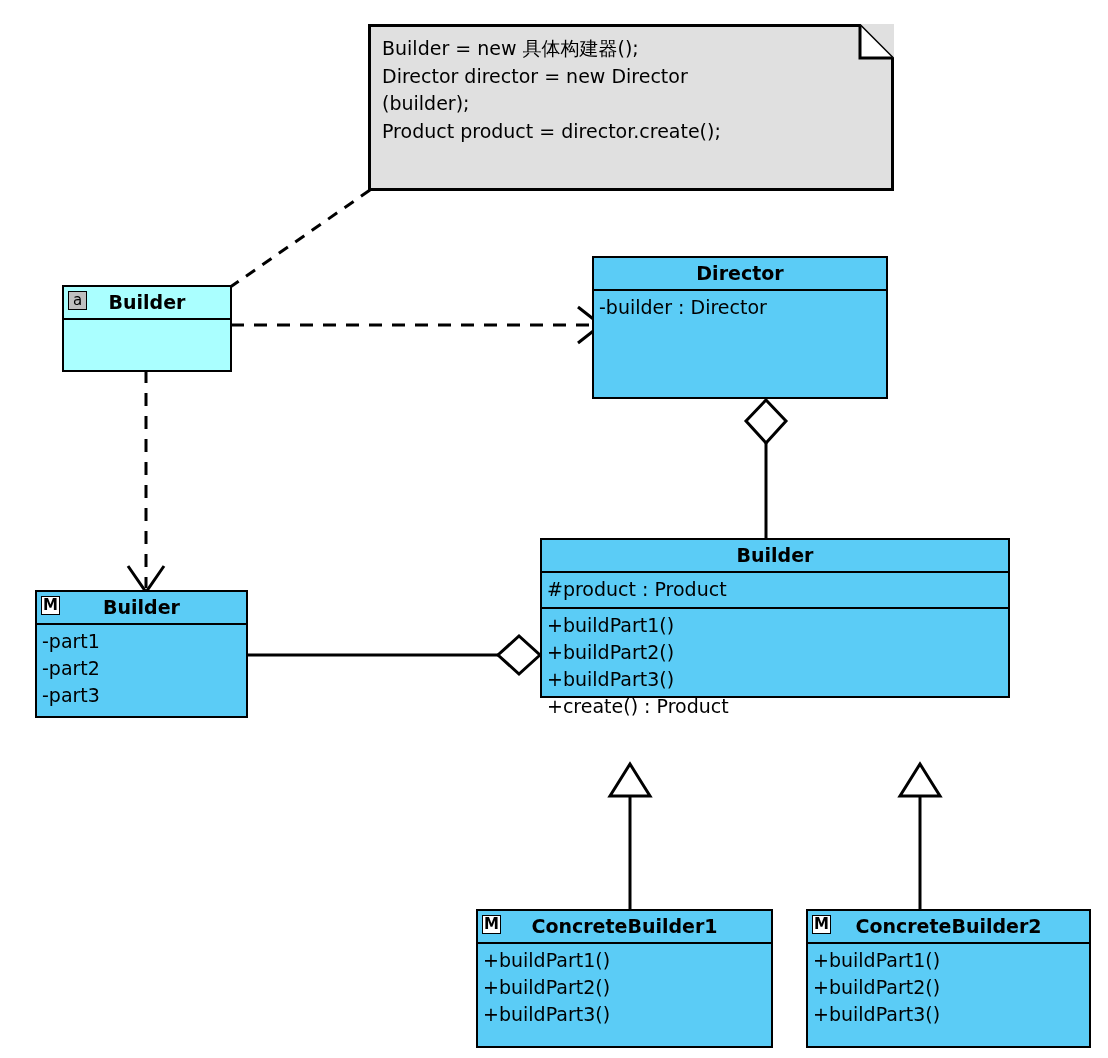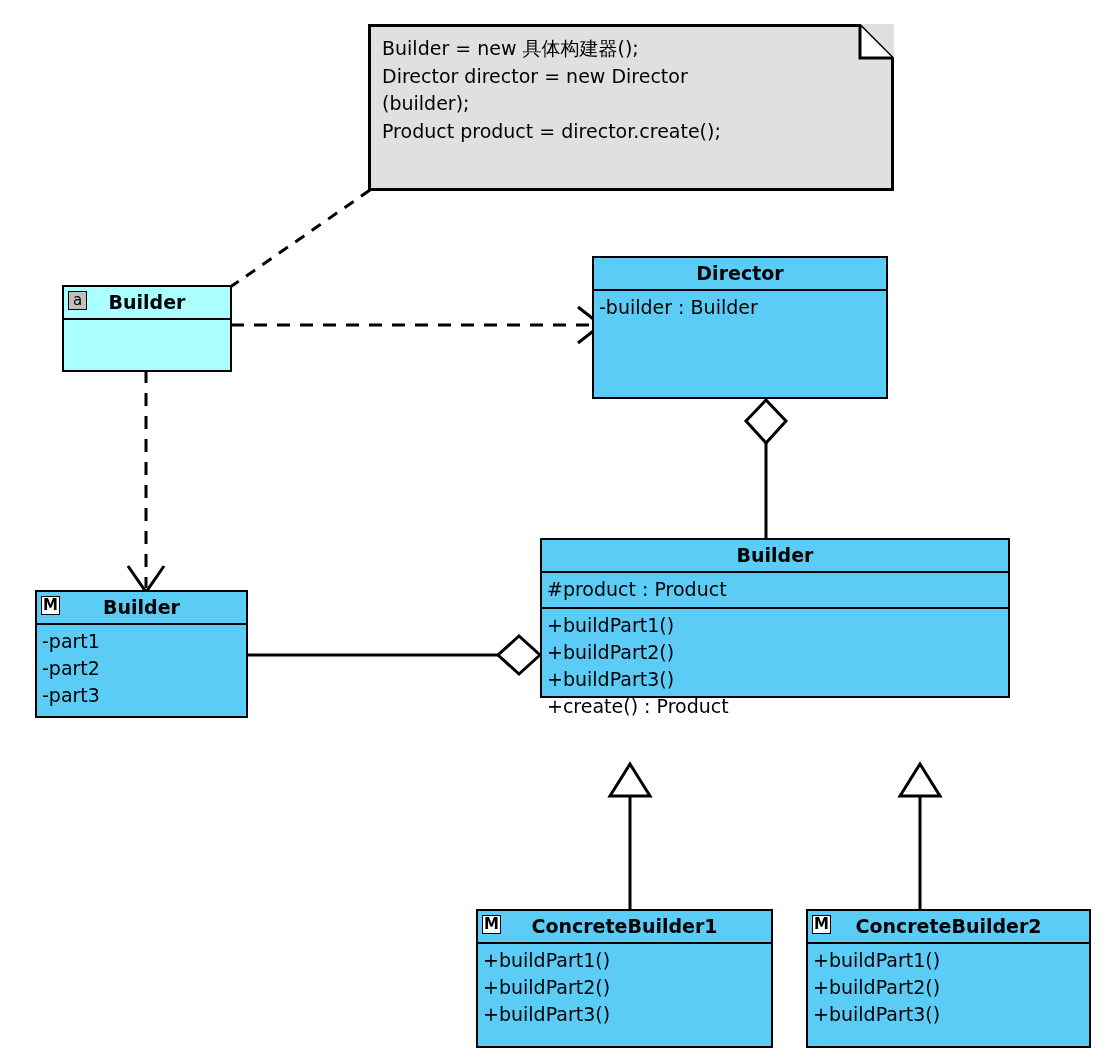--- a/index.html
+++ b/index.html
@@ -156,21 +156,21 @@
       <span>Builder</span>
     </div>
     <div class="class-compartment" style="height:50px;"></div>
   </div>
 
   <div class="uml-class" style="left:592px; top:256px; width:296px; height:143px;">
     <div class="class-title">
       <span>Director</span>
     </div>
     <div class="class-compartment">
-      <div class="member">-builder : Builder</div>
+      <div class="member">-builder : Director</div>
     </div>
   </div>
 
   <div class="uml-class" style="left:540px; top:538px; width:470px; height:160px;">
     <div class="class-title">
       <span>Builder</span>
     </div>
     <div class="class-compartment">
       <div class="member">#product : Product</div>
     </div>

